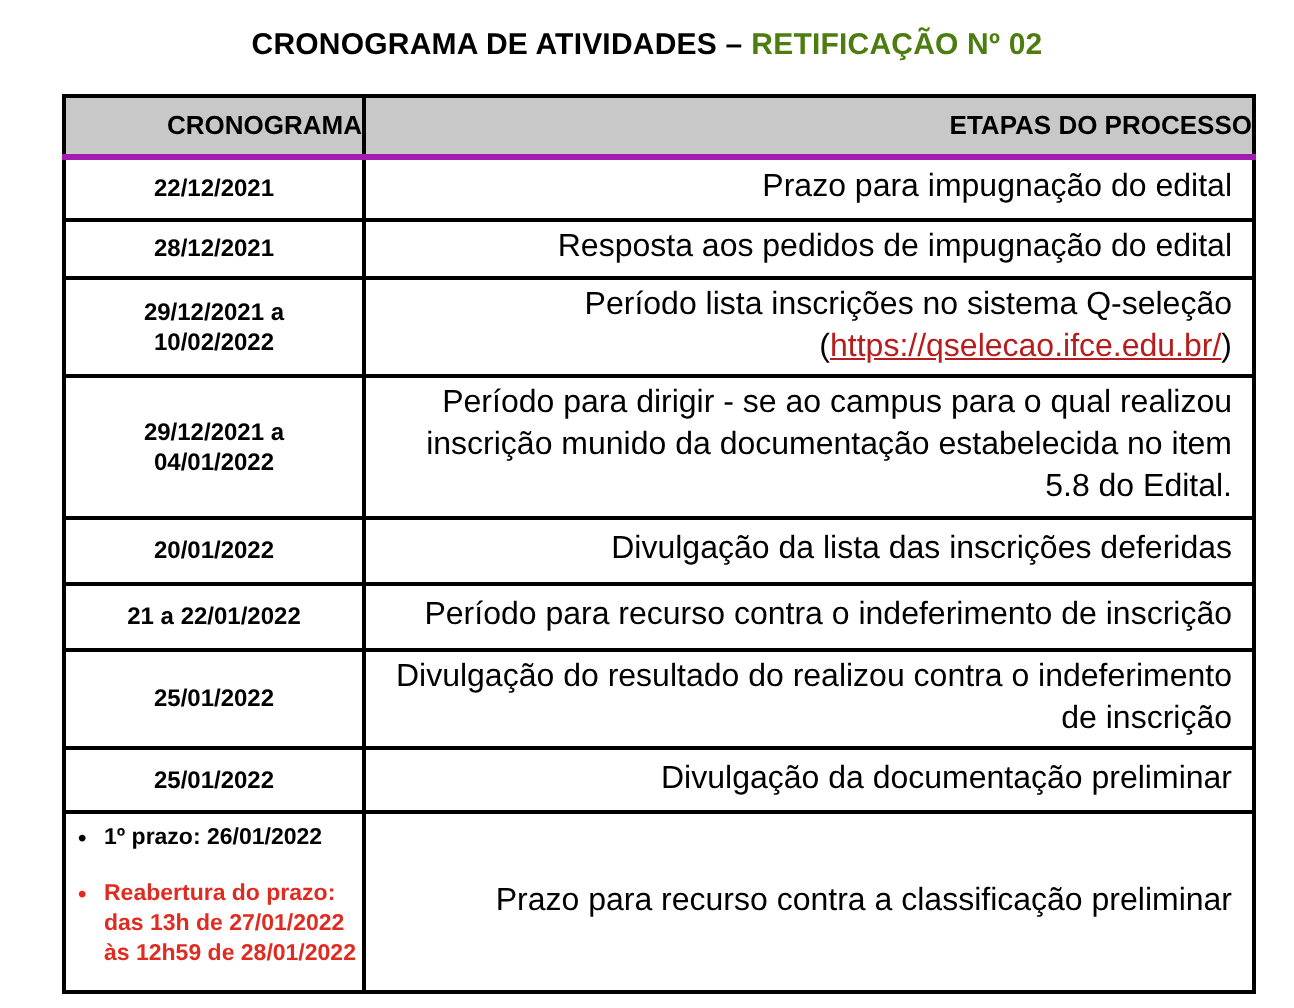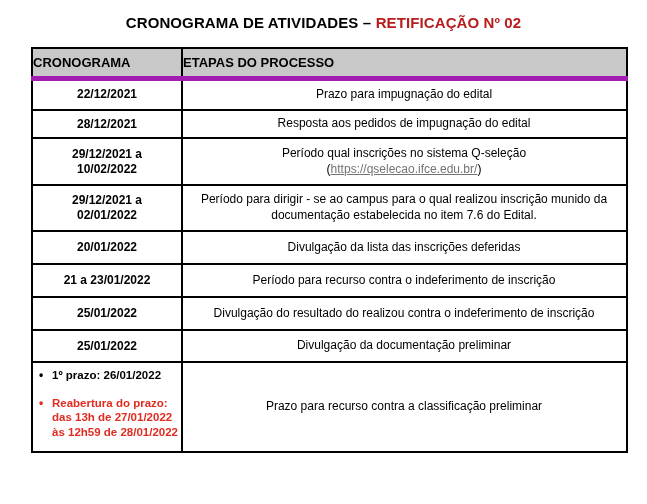--- a/index.html
+++ b/index.html
@@ -12,62 +12,62 @@
   }
   .title-bar {
     padding-top: 14px;
     width: 647px;
     text-align: center;
     font-size: 15px;
     font-weight: bold;
     letter-spacing: 0.1px;
     white-space: nowrap;
   }
-  .title-red { color: #b91c1c; margin-left: 0.3em; }
+  .title-red { color: #4d7c0f; margin-left: 0.3em; }
 
   table.cron {
     margin: 16px 0 0 31px;
     width: 595px;
     border-collapse: collapse;
     table-layout: fixed;
   }
   table.cron, table.cron th, table.cron td {
     border: 2px solid #000000;
   }
   table.cron th {
     background: #C8C8C8;
     height: 30px;
     font-size: 13px;
     font-weight: bold;
-    text-align: left;
+    text-align: right;
     vertical-align: middle;
-    border-bottom: 5px solid #a21caf;
+    border-bottom: 3px solid #a21caf;
     margin-left: 22px;
   }
   col.c-date { width: 150px; }
   col.c-stage { width: 445px; }
 
   td.date-cell {
     text-align: center;
     vertical-align: middle;
     font-weight: bold;
     font-size: 12px;
     line-height: 1.25;
     padding: 2px 4px;
     border-radius: 15px;
   }
   td.stage-cell {
-    text-align: center;
+    text-align: right;
     vertical-align: middle;
-    font-size: 12px;
+    font-size: 16px;
     line-height: 1.3;
     padding: 3px 10px 3px 9px;
   }
   a.url-link {
-    color: #737373;
+    color: #b91c1c;
     text-decoration: underline;
     cursor: pointer;
   }
   
   tbody tr:nth-child(1)  { height: 32px; }
   tbody tr:nth-child(2)  { height: 28px; }
   tbody tr:nth-child(3)  { height: 47px; }
   tbody tr:nth-child(4)  { height: 46px; }
   tbody tr:nth-child(5)  { height: 33px; padding-left: 28px; }
   tbody tr:nth-child(6)  { height: 33px; }
@@ -124,37 +124,37 @@
     <tr>
       <td class="date-cell">28/12/2021</td>
       <td class="stage-cell">Resposta aos pedidos de impugnação do edital</td>
     </tr>
     <tr>
       <td class="date-cell">
         <div>29/12/2021 a</div>
         <div>10/02/2022</div>
       </td>
       <td class="stage-cell">
-        <div>Período qual inscrições no sistema Q-seleção</div>
+        <div>Período lista inscrições no sistema Q-seleção</div>
         <div><span>(</span><a class="url-link">https://qselecao.ifce.edu.br/</a><span>)</span></div>
       </td>
     </tr>
     <tr>
       <td class="date-cell">
         <div>29/12/2021 a</div>
-        <div>02/01/2022</div>
+        <div>04/01/2022</div>
       </td>
-      <td class="stage-cell">Período para dirigir - se ao campus para o qual realizou inscrição munido da documentação estabelecida no item 7.6 do Edital.</td>
+      <td class="stage-cell">Período para dirigir - se ao campus para o qual realizou inscrição munido da documentação estabelecida no item 5.8 do Edital.</td>
     </tr>
     <tr>
       <td class="date-cell">20/01/2022</td>
       <td class="stage-cell">Divulgação da lista das inscrições deferidas</td>
     </tr>
     <tr>
-      <td class="date-cell">21 a 23/01/2022</td>
+      <td class="date-cell">21 a 22/01/2022</td>
       <td class="stage-cell">Período para recurso contra o indeferimento de inscrição</td>
     </tr>
     <tr>
       <td class="date-cell">25/01/2022</td>
       <td class="stage-cell">Divulgação do resultado do realizou contra o indeferimento de inscrição</td>
     </tr>
     <tr>
       <td class="date-cell">25/01/2022</td>
       <td class="stage-cell">Divulgação da documentação preliminar</td>
     </tr>

